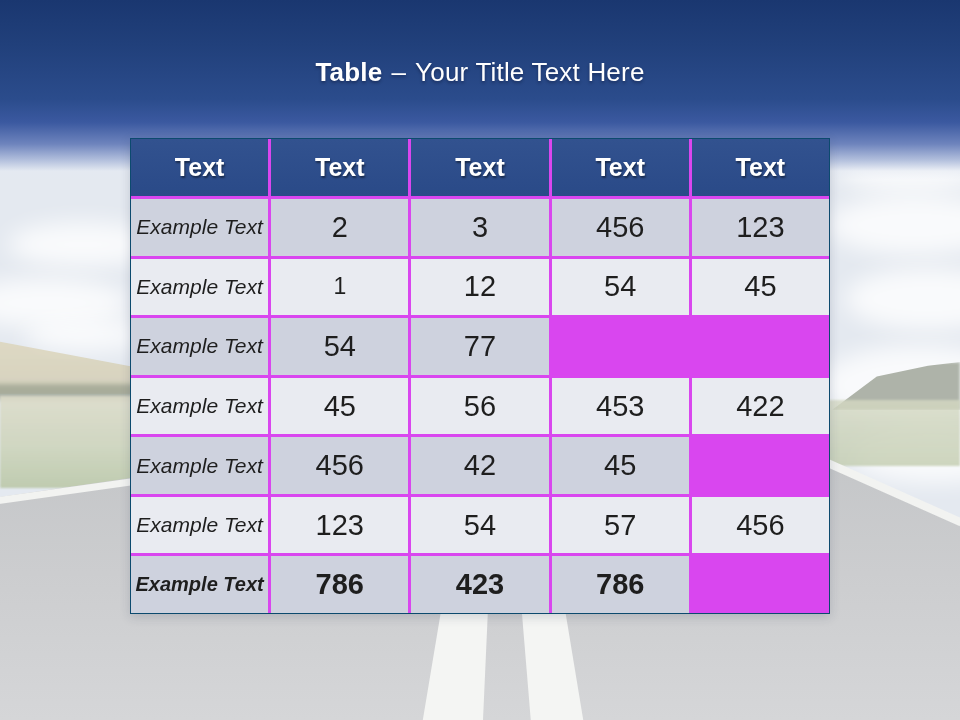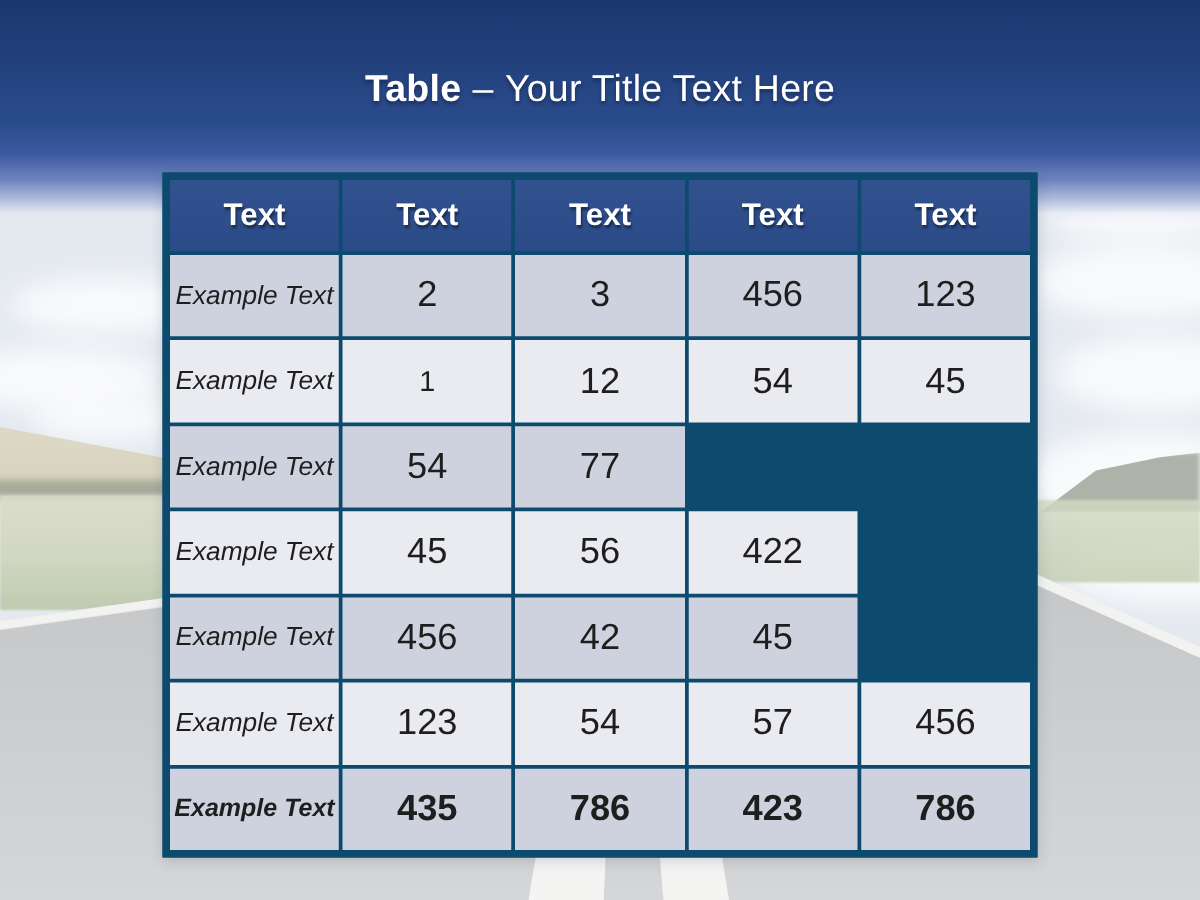--- a/index.html
+++ b/index.html
@@ -58,29 +58,29 @@
   }
   .top-banner{
     position:absolute;left:0;top:0;width:960px;height:180px;
     background:linear-gradient(180deg,
       #1a3770 0%,#21407b 25%,#2b4c8c 55%,#3b59a0 68%,
       #6e84bd 80%,#b3c0dd 89%,rgba(228,233,242,.55) 95%,rgba(228,233,242,0) 100%);
   }
   
   .title{
     position:absolute;left:0;top:52px;width:960px;text-align:center;
-    color:#ffffff;font-size:30px;line-height:40px;letter-spacing:.2px;
+    color:#ffffff;font-size:26px;line-height:40px;letter-spacing:.2px;
     text-shadow:0 2px 3px rgba(10,20,50,.45);
   }
   .title .bold{font-weight:bold;}
   .title .dash{margin:0 9px;}
   
   .ptable{
-    position:absolute;left:130px;top:138px;width:700px;height:548px;
-    box-sizing:border-box;border:6px solid #0c4a6e;background:#0c4a6e;
+    position:absolute;left:130px;top:138px;width:700px;height:476px;
+    box-sizing:border-box;border:1px solid #0c4a6e;background:#d946ef;
     display:flex;flex-direction:column;gap:3px;
     box-shadow:0 3px 10px rgba(40,50,80,.18);
   }
   .trow{display:grid;grid-template-columns:repeat(5,1fr);gap:3px;flex:1;}
   .trow.thead{flex:0 0 57px;}
   .cell{display:flex;align-items:center;justify-content:center;color:#1e1e1e;}
   .thead .cell{
     background:linear-gradient(180deg,#32528f,#2a4a88);
     color:#ffffff;font-weight:bold;font-size:25px;
     text-shadow:1px 2px 2px rgba(0,0,0,.45);
@@ -154,40 +154,40 @@
     <div class="trow band-dark">
       <div class="cell label">Example Text</div>
       <div class="cell num">54</div>
       <div class="cell num">77</div>
     </div>
 
     <div class="trow band-light">
       <div class="cell label">Example Text</div>
       <div class="cell num">45</div>
       <div class="cell num">56</div>
+      <div class="cell num">453</div>
       <div class="cell num">422</div>
     </div>
 
     <div class="trow band-dark">
       <div class="cell label">Example Text</div>
       <div class="cell num">456</div>
       <div class="cell num">42</div>
       <div class="cell num">45</div>
     </div>
 
     <div class="trow band-light">
       <div class="cell label">Example Text</div>
       <div class="cell num">123</div>
       <div class="cell num">54</div>
       <div class="cell num">57</div>
       <div class="cell num">456</div>
     </div>
 
     <div class="trow band-dark total">
       <div class="cell label">Example Text</div>
-      <div class="cell num">435</div>
       <div class="cell num">786</div>
       <div class="cell num">423</div>
       <div class="cell num">786</div>
     </div>
 
   </div>
 </div>
 
 </body></html>

